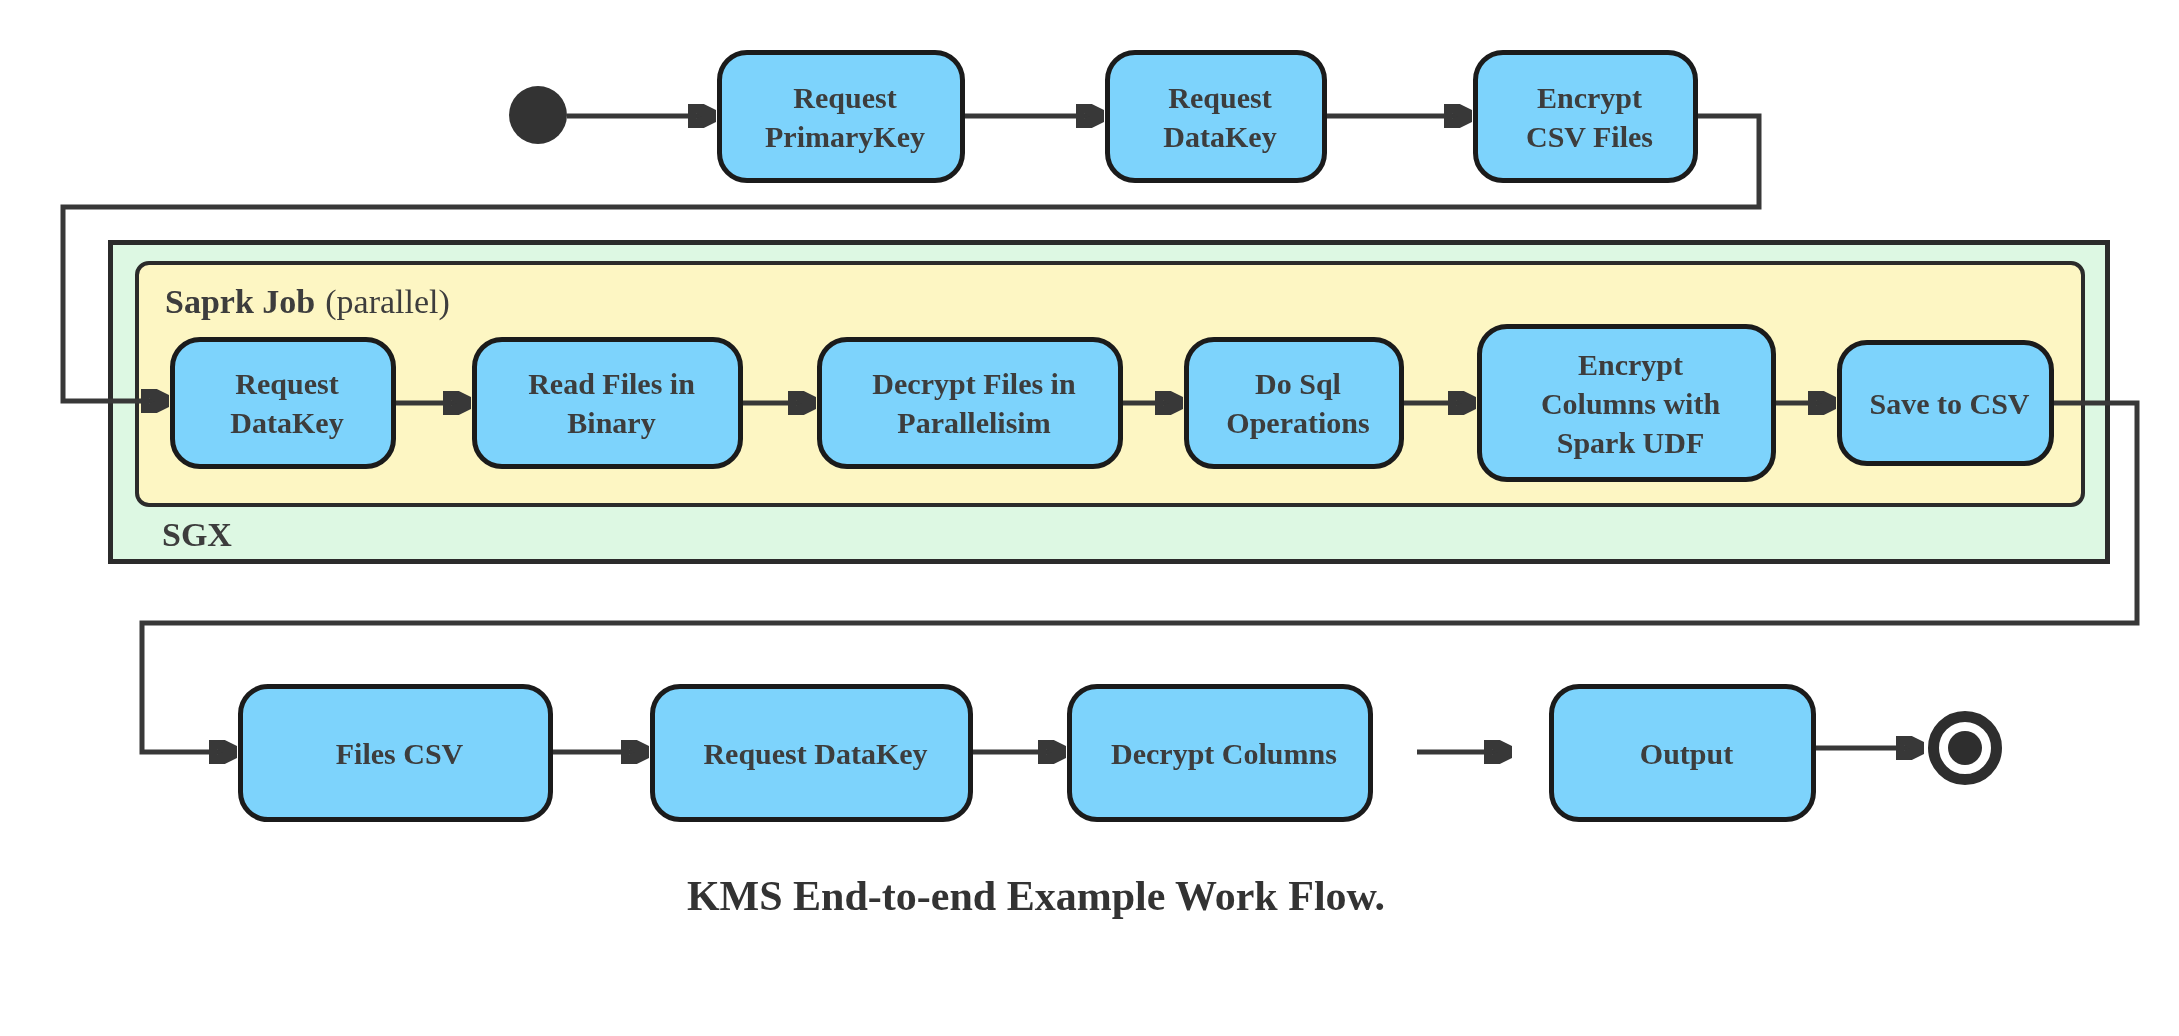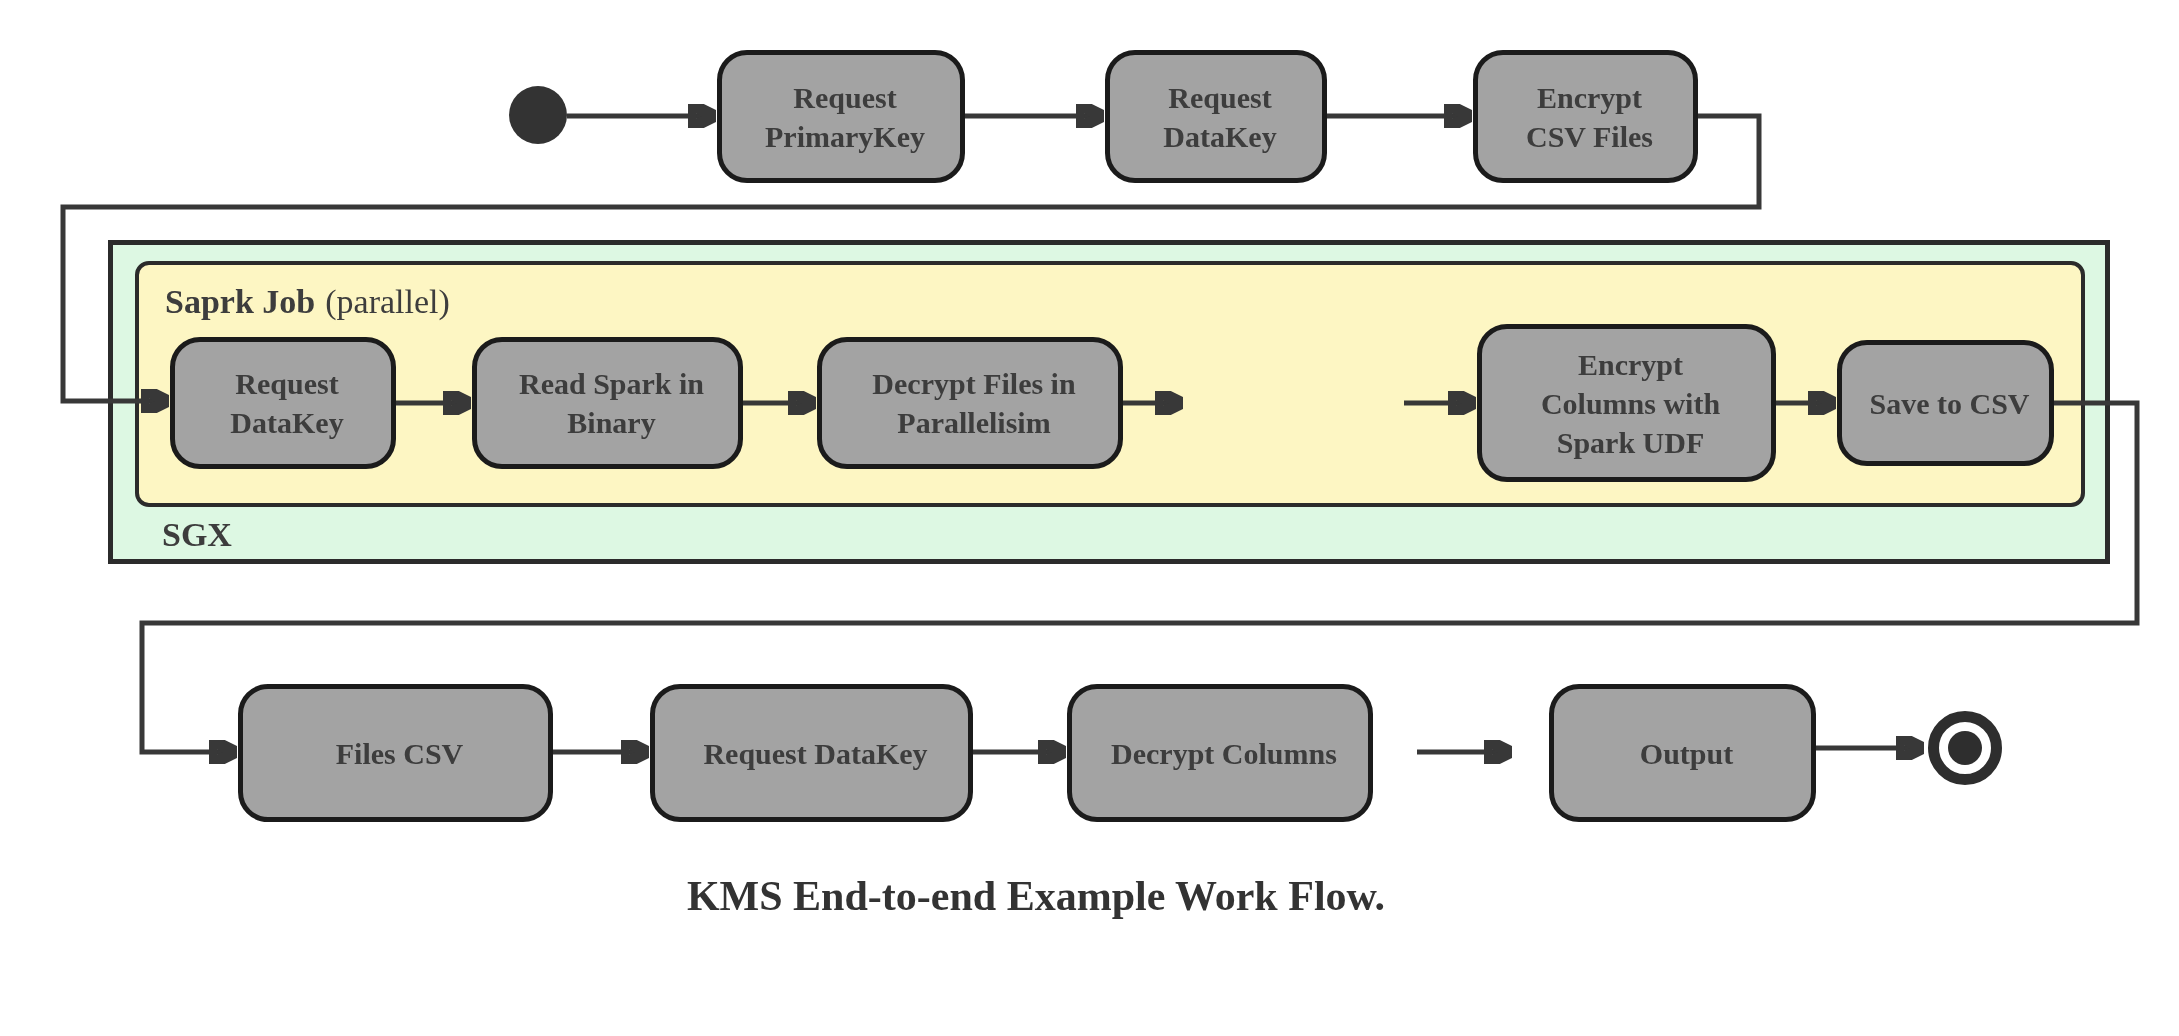--- a/index.html
+++ b/index.html
@@ -26,21 +26,21 @@
   }
   .spark-label { left:165px; top:283px; }
   .spark-label .qualifier { font-weight:normal; margin-left:10px; }
   .sgx-label { left:162px; top:516px; }
   
   svg.edges { position:absolute; left:0; top:0; width:2179px; height:1036px; }
   svg.edges path { stroke:#383838; stroke-width:5; fill:none; }
   
   .node {
     position:absolute; box-sizing:border-box;
-    background:#a3a3a3; border:5px solid #1b1b1b; border-radius:30px;
+    background:#7dd3fc; border:5px solid #1b1b1b; border-radius:30px;
     display:flex; align-items:center; justify-content:center;
     text-align:center;
     padding-left:8px;
   }
   .node .label {
     color:#3d3d3d; font-size:30px; font-weight:bold; line-height:1.3;
     white-space:pre-line; padding:0 8px;
   }
   .start-node {
     position:absolute; left:509px; top:86px; width:58px; height:58px;
@@ -110,26 +110,30 @@
   <div class="node" style="left:1473px; top:50px; width:225px; height:133px;">
     <span class="label">Encrypt
 CSV Files</span>
   </div>
 
   <div class="node" style="left:170px; top:337px; width:226px; height:132px;">
     <span class="label">Request
 DataKey</span>
   </div>
   <div class="node" style="left:472px; top:337px; width:271px; height:132px;">
-    <span class="label">Read Spark in
+    <span class="label">Read Files in
 Binary</span>
   </div>
   <div class="node" style="left:817px; top:337px; width:306px; height:132px;">
     <span class="label">Decrypt Files in
 Parallelisim</span>
+  </div>
+  <div class="node" style="left:1184px; top:337px; width:220px; height:132px;">
+    <span class="label">Do Sql
+Operations</span>
   </div>
   <div class="node" style="left:1477px; top:324px; width:299px; height:158px;">
     <span class="label">Encrypt
 Columns with
 Spark UDF</span>
   </div>
   <div class="node" style="left:1837px; top:340px; width:217px; height:126px;">
     <span class="label">Save to CSV</span>
   </div>
 

